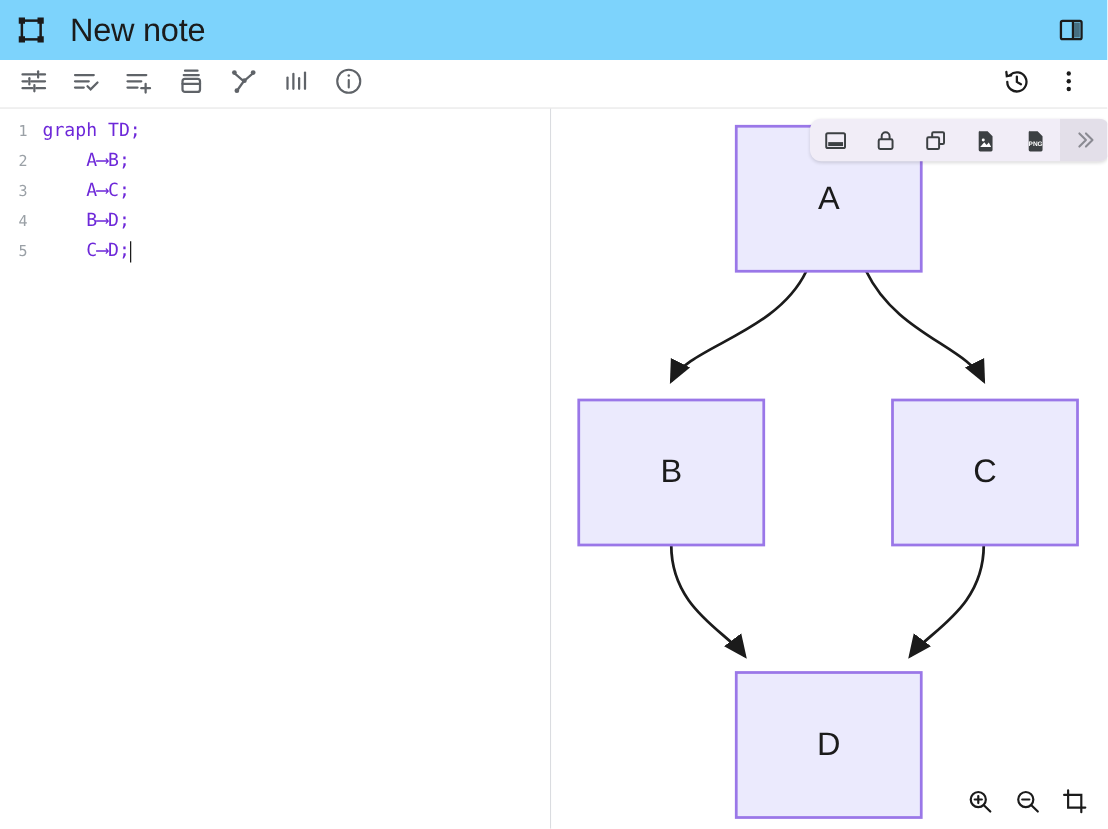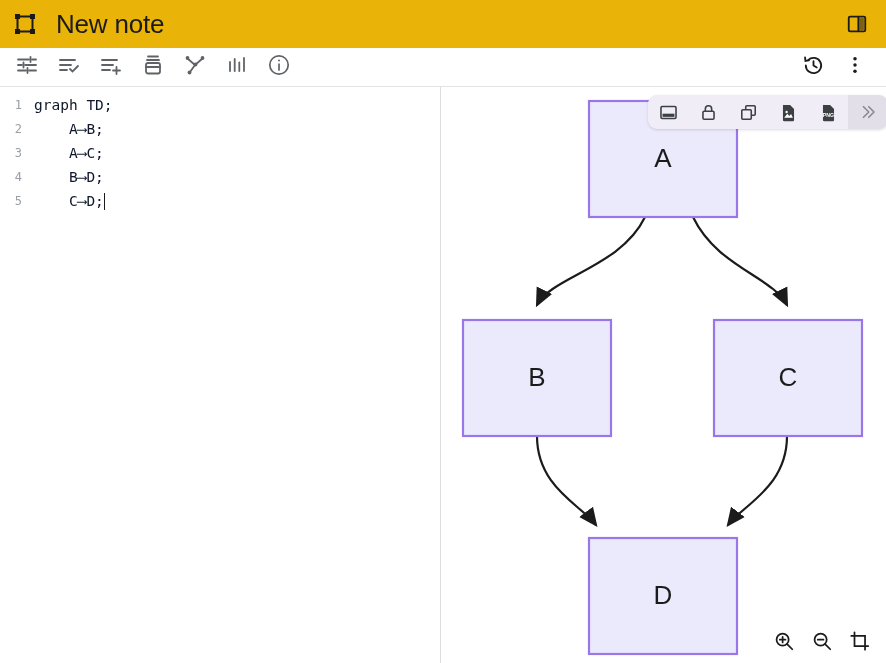--- a/index.html
+++ b/index.html
@@ -20,21 +20,21 @@
   }
 
   
   .titlebar {
     position: absolute;
     left: 0; top: 0;
     width: 886px; height: 48px;
     display: flex;
     align-items: center;
     padding: 0 12px 0 8px;
-    background: #eab308;
+    background: #7dd3fc;
   }
   .titlebar-icon {
     width: 34px; height: 34px;
     display: flex; align-items: center; justify-content: center;
     flex: 0 0 auto;
   }
   .title-text {
     font-size: 26px;
     font-weight: 400;
     color: #1b1b1b;
@@ -118,21 +118,21 @@
     width: 24px;
     flex: 0 0 24px;
     text-align: right;
     color: #9aa0a6;
     font-size: 12px;
     padding-right: 2px;
     user-select: none;
   }
   .code-text {
     padding-left: 10px;
-    color: #0f172a;
+    color: #6d28d9;
     position: relative;
   }
   .caret {
     display: inline-block;
     width: 1px;
     height: 17px;
     background: #1b1b1b;
     vertical-align: -3px;
     margin-left: 0px;
   }

